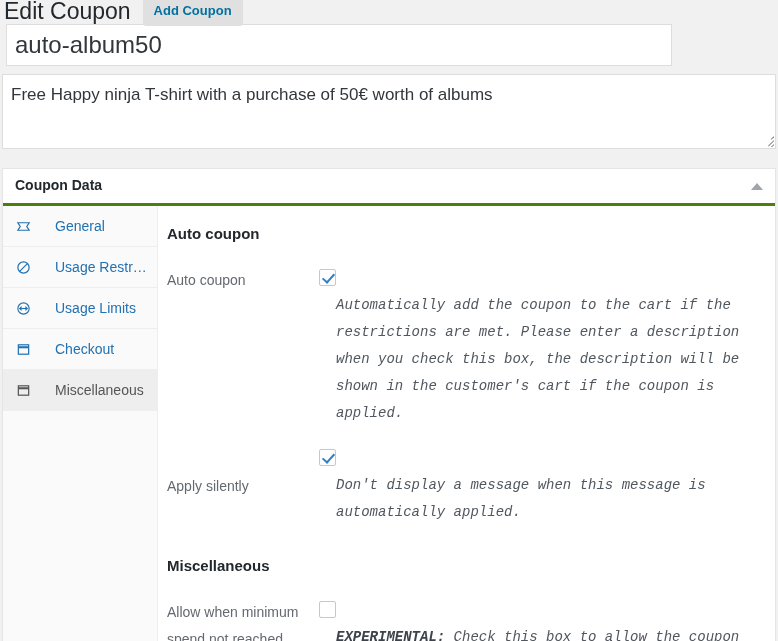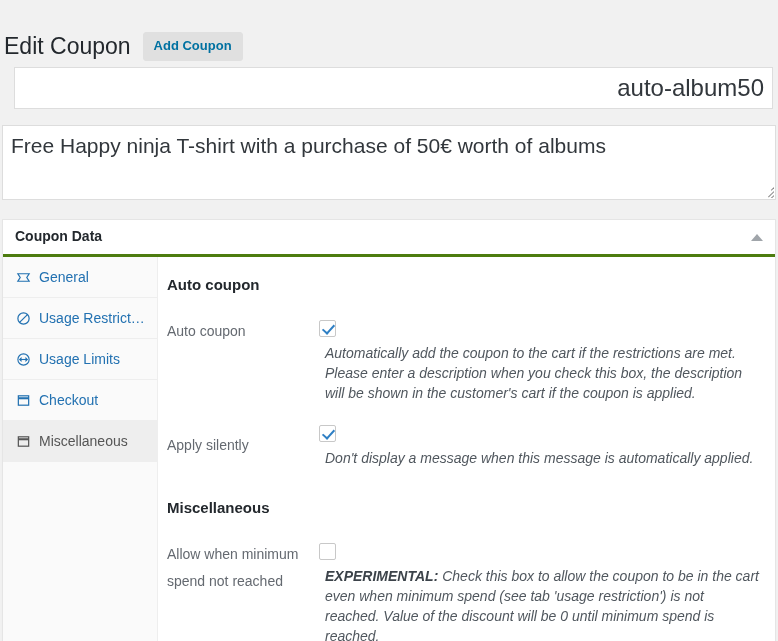--- a/index.html
+++ b/index.html
@@ -10,21 +10,20 @@
     font-family: "Liberation Sans", sans-serif;
     overflow: hidden;
   }
 
   
   .page-header {
     display: flex;
     align-items: center;
     padding: 2px 0 0 4px;
     height: 20px;
-    margin-top: 35px;
   }
   .page-title {
     font-size: 23px;
     font-weight: 400;
     color: #23282d;
     line-height: 29px;
     margin: 0;
     padding: 0 8px 0 0;
     white-space: nowrap;
   }
@@ -41,44 +40,43 @@
     margin-left: 4px;
     cursor: pointer;
     white-space: nowrap;
     text-decoration: none;
   }
 
   
   .title-wrap { padding: 0 2px; }
   .title-input {
     display: block;
-    width: 759px;
+    width: 666px;
     height: 42px;
     padding: 3px 8px;
-    margin: 12px;
+    margin: 4px;
     font-size: 24px;
     font-weight: 400;
     line-height: 36px;
     color: #32373c;
     background: #fff;
     border: 1px solid #ddd;
     outline: none;
     font-family: "Liberation Sans", sans-serif;
-    text-align: right;
   }
 
   
   .desc-wrap { padding: 4px 2px 0; position: relative; }
   .desc-area {
     display: block;
     width: 774px;
     height: 75px;
     padding: 5px 8px;
     margin: 0;
-    font-size: 21px;
+    font-size: 17px;
     line-height: 30px;
     color: #32373c;
     background: #fff;
     border: 1px solid #ddd;
     outline: none;
     resize: none;
     overflow: hidden;
     font-family: "Liberation Sans", sans-serif;
   }
   .resize-grip {
@@ -148,21 +146,21 @@
     width: 155px;
     flex: 0 0 155px;
     background: #fafafa;
     border-right: 1px solid #eee;
     margin: 0; padding: 0;
     list-style: none;
   }
   .tab {
     display: flex;
     align-items: center;
-    gap: 8px;
+    gap: 24px;
     height: 41px;
     padding: 0 10px 0 12px;
     border-bottom: 1px solid #eee;
     font-size: 14px;
     line-height: 20px;
     color: #2271b1;
     cursor: pointer;
     white-space: nowrap;
   }
   .tab.active {
@@ -233,24 +231,25 @@
     left: 5px; top: 1px;
     width: 5px; height: 10px;
     border: solid #2e7fc4;
     border-width: 0 2.5px 2.5px 0;
     transform: rotate(42deg);
   }
 
   .field-desc {
     font-size: 14px;
     font-style: italic;
-    line-height: 20px;
+    line-height: 27px;
     color: #50575e;
-    margin: 6px 0 0 6px;
+    margin: 6px 0 0 17px;
     max-width: 437px;
+    font-family: Liberation Mono, monospace;
   }
   .field-desc b { font-style: italic; font-weight: 700; color: #3c434a; }
 </style>
 </head>
 <body>
 
 <div class="page-header">
   <h1 class="page-title">Edit Coupon</h1>
   <a class="add-coupon-btn">Add Coupon</a>
 </div>

